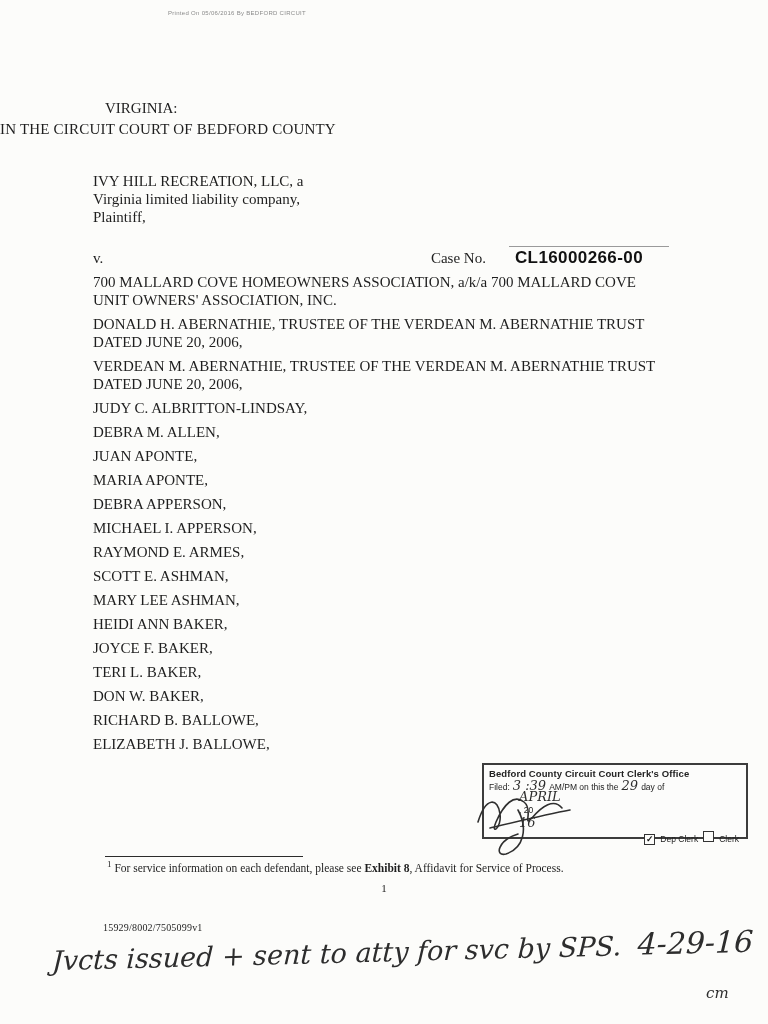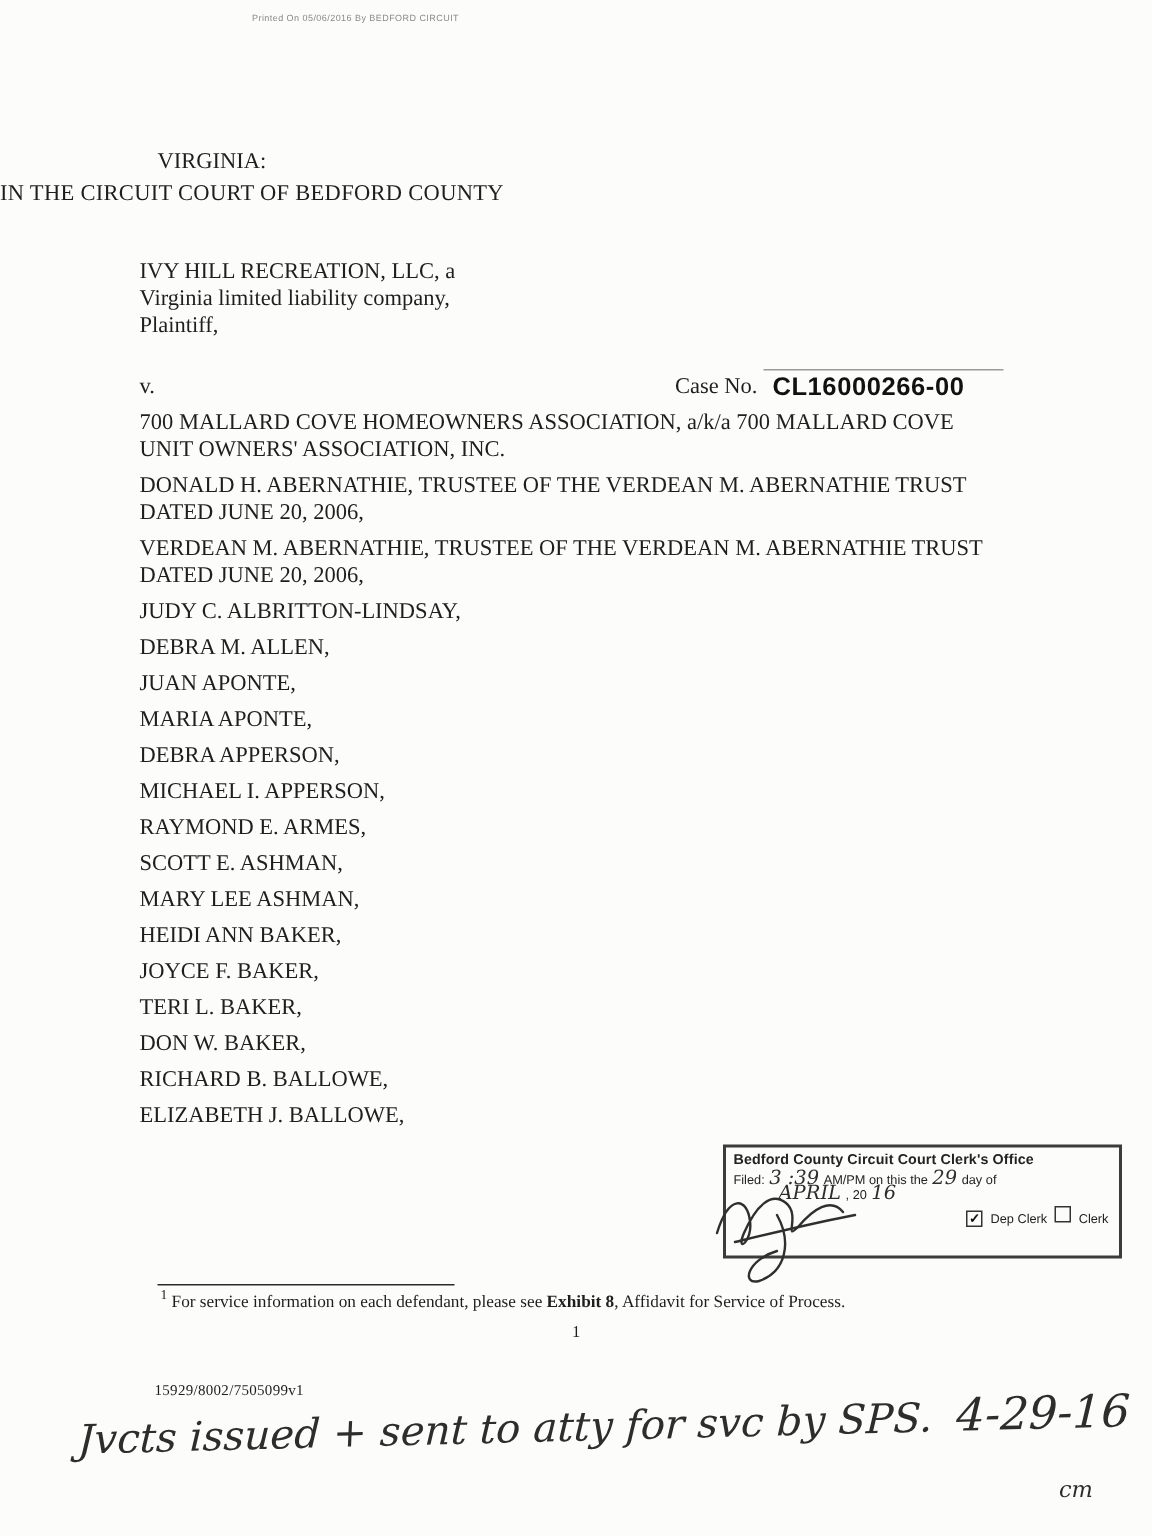--- a/index.html
+++ b/index.html
@@ -12,21 +12,21 @@
     position:absolute;top:10px;left:168px;
     font-family:"Liberation Sans", sans-serif;font-size:6px;color:#8a8a8a;
     letter-spacing:.3px;
   }
   .state-label{position:absolute;top:100px;left:105px;font-size:15px;}
   .court-title{position:absolute;top:121px;left:0;width:768px;font-size:15px;letter-spacing:.2px;}
   .caption-block{position:absolute;top:172px;left:93px;width:578px;font-size:15px;line-height:18px;}
   .caption-block .line{margin:0;}
   .plaintiff-role{margin-top:18px;margin-left:43px;}
   .v-row{margin-top:20px;display:flex;justify-content:space-between;align-items:flex-end;}
-  .case-no-group{display:flex;align-items:flex-end;gap:4px;padding-right:2px;}
+  .case-no-group{display:flex;align-items:flex-end;gap:23px;padding-right:2px;}
   .case-no-label{font-size:15px;}
   .case-no-value{
     display:inline-block;border-top:1px solid #9a9a9a;padding:2px 26px 0 6px;
     font-family:"Liberation Sans", sans-serif;font-weight:bold;font-size:17px;
     letter-spacing:.4px;color:#111;
   }
   .first-defendant{margin-top:14px;}
   sup.fn{font-size:9px;vertical-align:super;line-height:0;margin-left:2px;}
   .defendants{margin-top:6px;width:570px;}
   .defendants .line{margin:0 0 6px 0;}
@@ -35,21 +35,21 @@
     position:absolute;top:763px;left:482px;width:266px;height:76px;
     border:2px solid #3c3c3c;background:rgba(252,252,250,.85);
     font-family:"Liberation Sans", sans-serif;color:#222;
     padding:3px 5px;box-sizing:border-box;
   }
   .stamp .office{font-size:9.5px;font-weight:600;letter-spacing:.1px;}
   .stamp .row{display:flex;align-items:baseline;gap:3px;margin-top:2px;}
   .stamp .print{font-size:8.5px;white-space:nowrap;}
   .hand{font-family:"DejaVu Serif", serif;font-style:italic;color:#2d2d2d;}
   .stamp .hand{font-size:13px;line-height:10px;}
-  .stamp .month-row{padding-left:30px;margin-top:0;}
+  .stamp .month-row{padding-left:30px;margin-top:0;flex-direction:column;}
   .stamp .clerk-row{justify-content:flex-end;gap:5px;margin-top:3px;padding-right:2px;}
   .checkbox{
     display:inline-block;width:9px;height:9px;border:1px solid #333;
     font-size:9px;line-height:9px;text-align:center;vertical-align:middle;color:#111;
     background:#fcfcfa;
   }
   .checkbox.checked{font-weight:bold;}
   .stamp-label{font-size:8.5px;}
   .signature-svg{position:absolute;top:788px;left:470px;width:130px;height:72px;pointer-events:none;}
   

